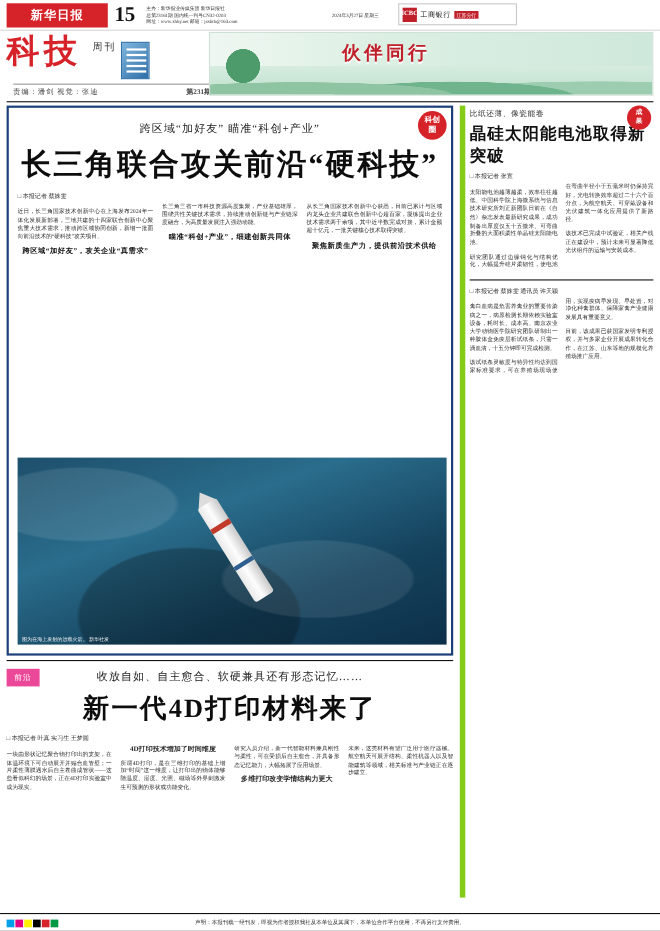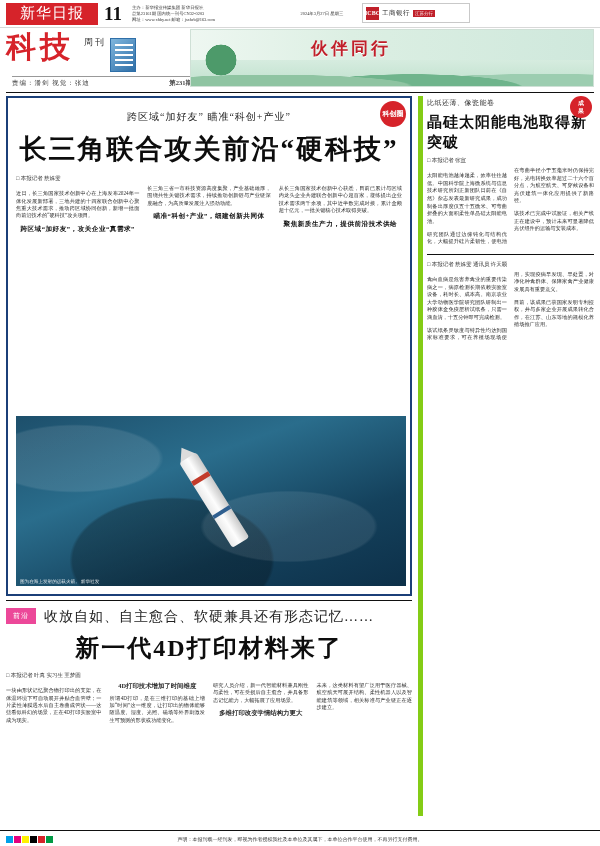--- a/index.html
+++ b/index.html
@@ -18,21 +18,21 @@
   
   .masthead {
     position: absolute; left: 0; top: 0; width: 600px; height: 28px;
     border-bottom: 1px solid #d8d8d8;
     display: flex; align-items: center;
   }
   .nameplate {
     width: 92px; height: 22px; margin-left: 6px;
     background: #d6232a; color: #fff;
     font-family: "Liberation Serif", serif;
-    font-weight: normal; font-size: 15px; letter-spacing: 1px;
+    font-weight: bold; font-size: 11px; letter-spacing: 1px;
     display: flex; align-items: center; justify-content: center;
   }
   .pagenum {
     margin-left: 6px; font-size: 19px; font-weight: bold; color: #111;
     font-family: "Liberation Serif", serif;
   }
   .mast-meta {
     margin-left: 10px; font-size: 4.4px; line-height: 6px; color: #333;
     width: 120px;
   }
@@ -119,21 +119,21 @@
   .lead {
     position: absolute; left: 6px; top: 96px; width: 406px; height: 500px;
     border: 2px solid #1b3f78;
     padding: 6px 8px;
   }
   .badge-kechuang {
     position: absolute; right: 4px; top: 3px;
     width: 26px; height: 26px; border-radius: 50%;
     background: #d6232a; color: #fff;
     font-size: 7px; line-height: 9px; font-weight: bold;
-    display: flex; flex-direction: row; align-items: center; justify-content: center;
+    display: flex; flex-direction: column; align-items: center; justify-content: center;
   }
   .lead-kicker {
     text-align: center; font-size: 10px; color: #222; letter-spacing: 1px;
     margin-top: 6px;
   }
   .lead-title {
     text-align: center; font-size: 27px; font-weight: bold; letter-spacing: 2px;
     color: #0d0d0d; margin: 7px 0 8px; font-family: "Liberation Serif", serif;
   }
   .byline { font-size: 5.5px; color: #333; margin-bottom: 3px; }
@@ -210,21 +210,21 @@
   .bottom {
     position: absolute; left: 6px; top: 604px; width: 406px; height: 226px;
   }
   .tag-qianyan {
     position: absolute; left: 0; top: 4px;
     width: 30px; height: 16px; background: #ec4899; color: #fff;
     font-size: 7px; display: flex; align-items: center; justify-content: center;
     letter-spacing: 1px;
   }
   .b-kicker {
-    text-align: center; font-size: 14px; color: #222; letter-spacing: 1px; margin-top: 4px;
+    text-align: center; font-size: 10px; color: #222; letter-spacing: 1px; margin-top: 4px;
   }
   .b-title {
     text-align: center; font-size: 24px; font-weight: bold; letter-spacing: 2px;
     margin: 6px 0 8px; color: #0d0d0d;
   }
   .b-cols {
     column-count: 4; column-gap: 8px;
     font-size: 5.2px; line-height: 7.4px; color: #2b2b2b; text-align: justify;
     height: 160px; overflow: hidden;
   }
@@ -244,21 +244,21 @@
   }
   .swatches i { width: 7px; height: 7px; display: block; }
 </style>
 </head>
 <body>
 
 <div id="page">
 
   <div class="masthead">
     <div class="nameplate">新华日报</div>
-    <div class="pagenum">11</div>
+    <div class="pagenum">15</div>
     <div class="mast-meta">
       <div>主办：新华报业传媒集团 新华日报社</div>
       <div>总第23161期 国内统一刊号CN32-0203</div>
       <div>网址：www.xhby.net  邮箱：jsxhrb@163.com</div>
     </div>
     <div class="mast-meta mast-date" style="width:120px;">2024年3月27日 星期三</div>
     <div class="bank-ad">
       <span class="bank-logo">ICBC</span>
       <span class="bank-text">工商银行</span>
       <span class="bank-tag">江苏分行</span>

